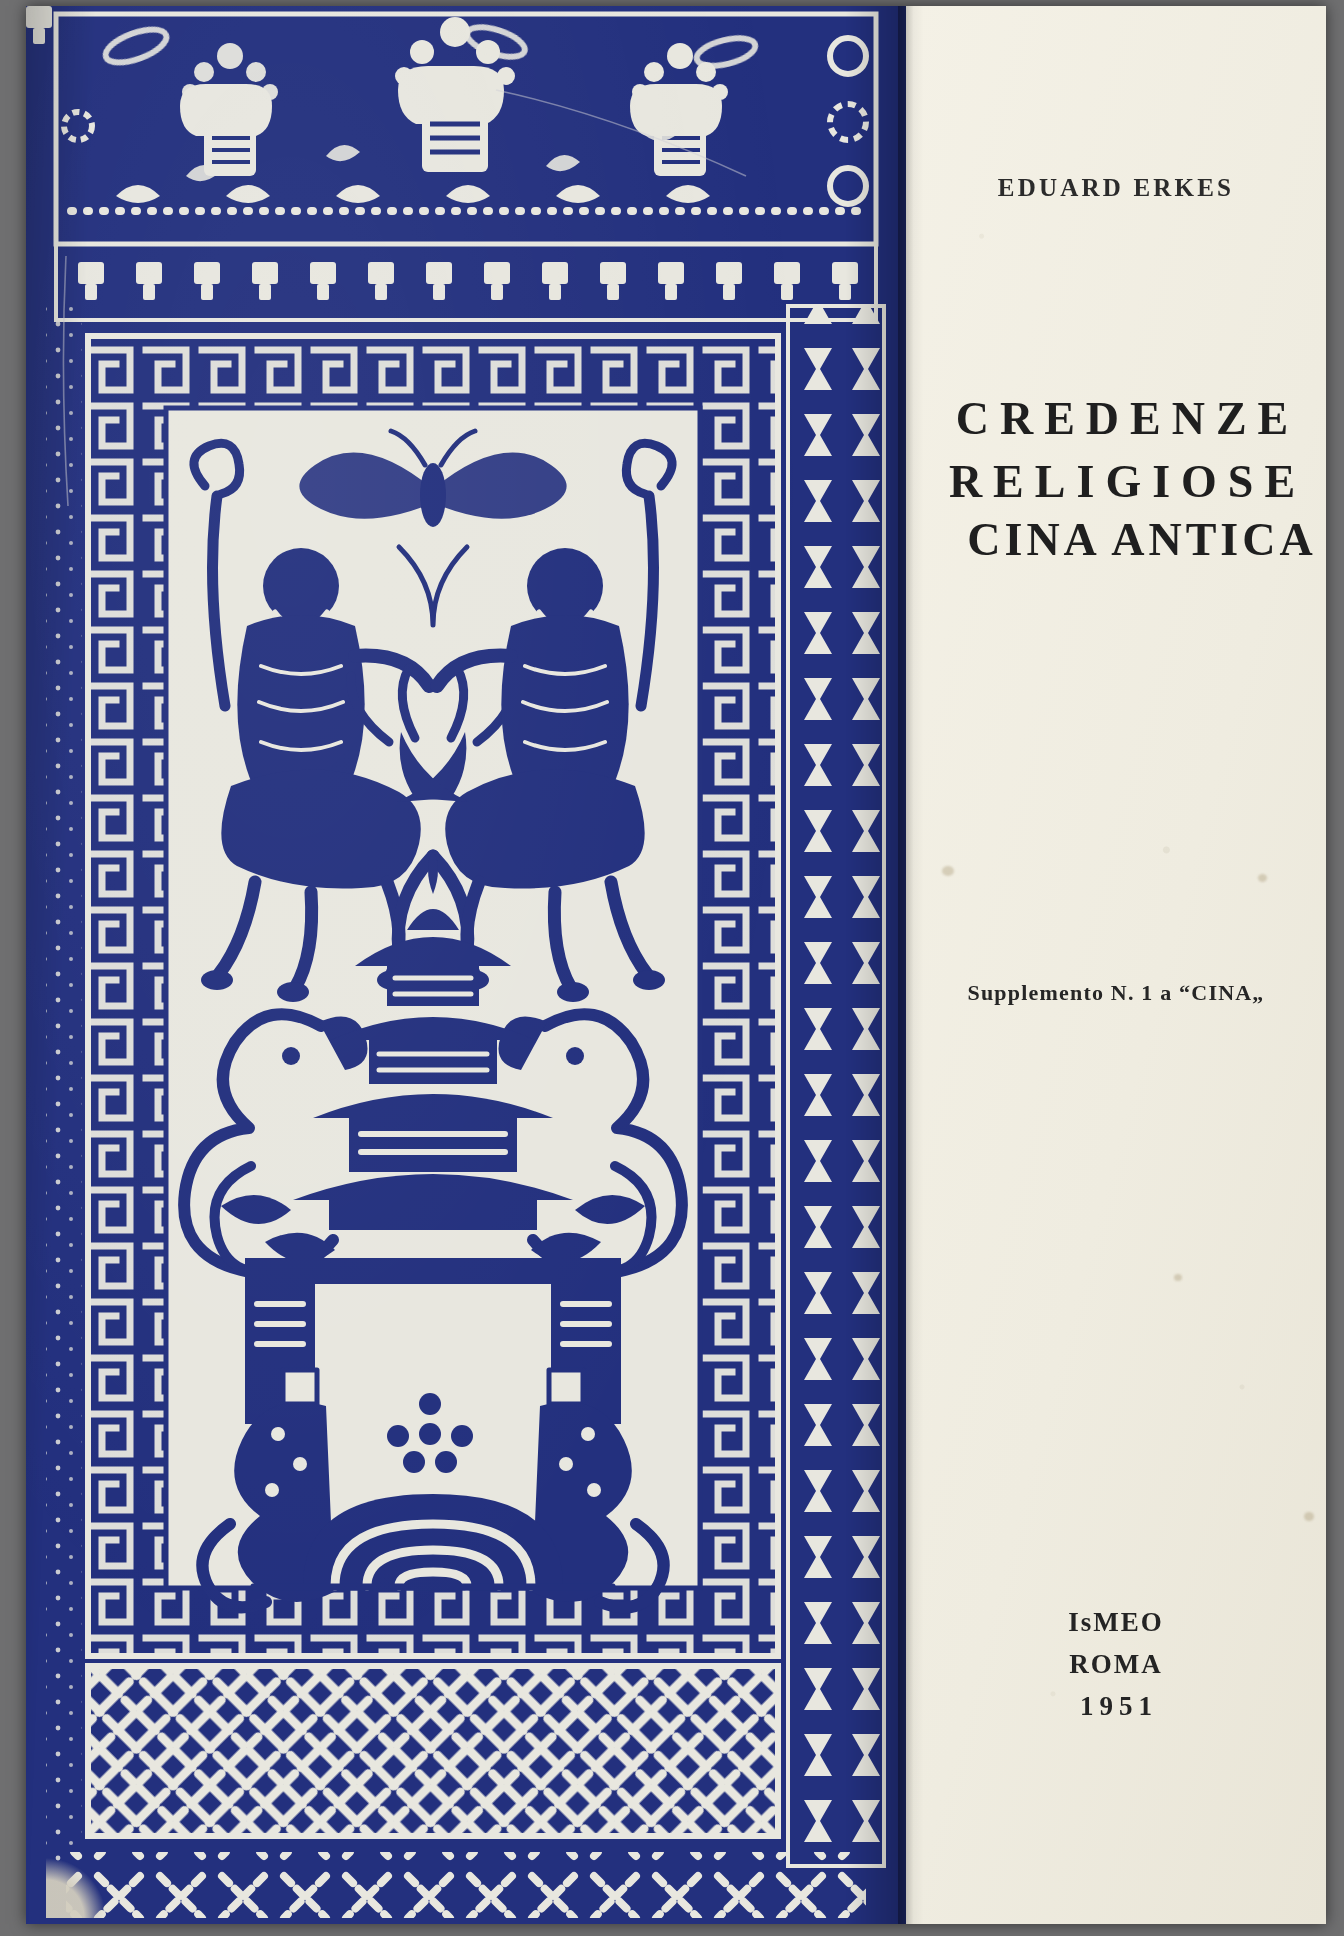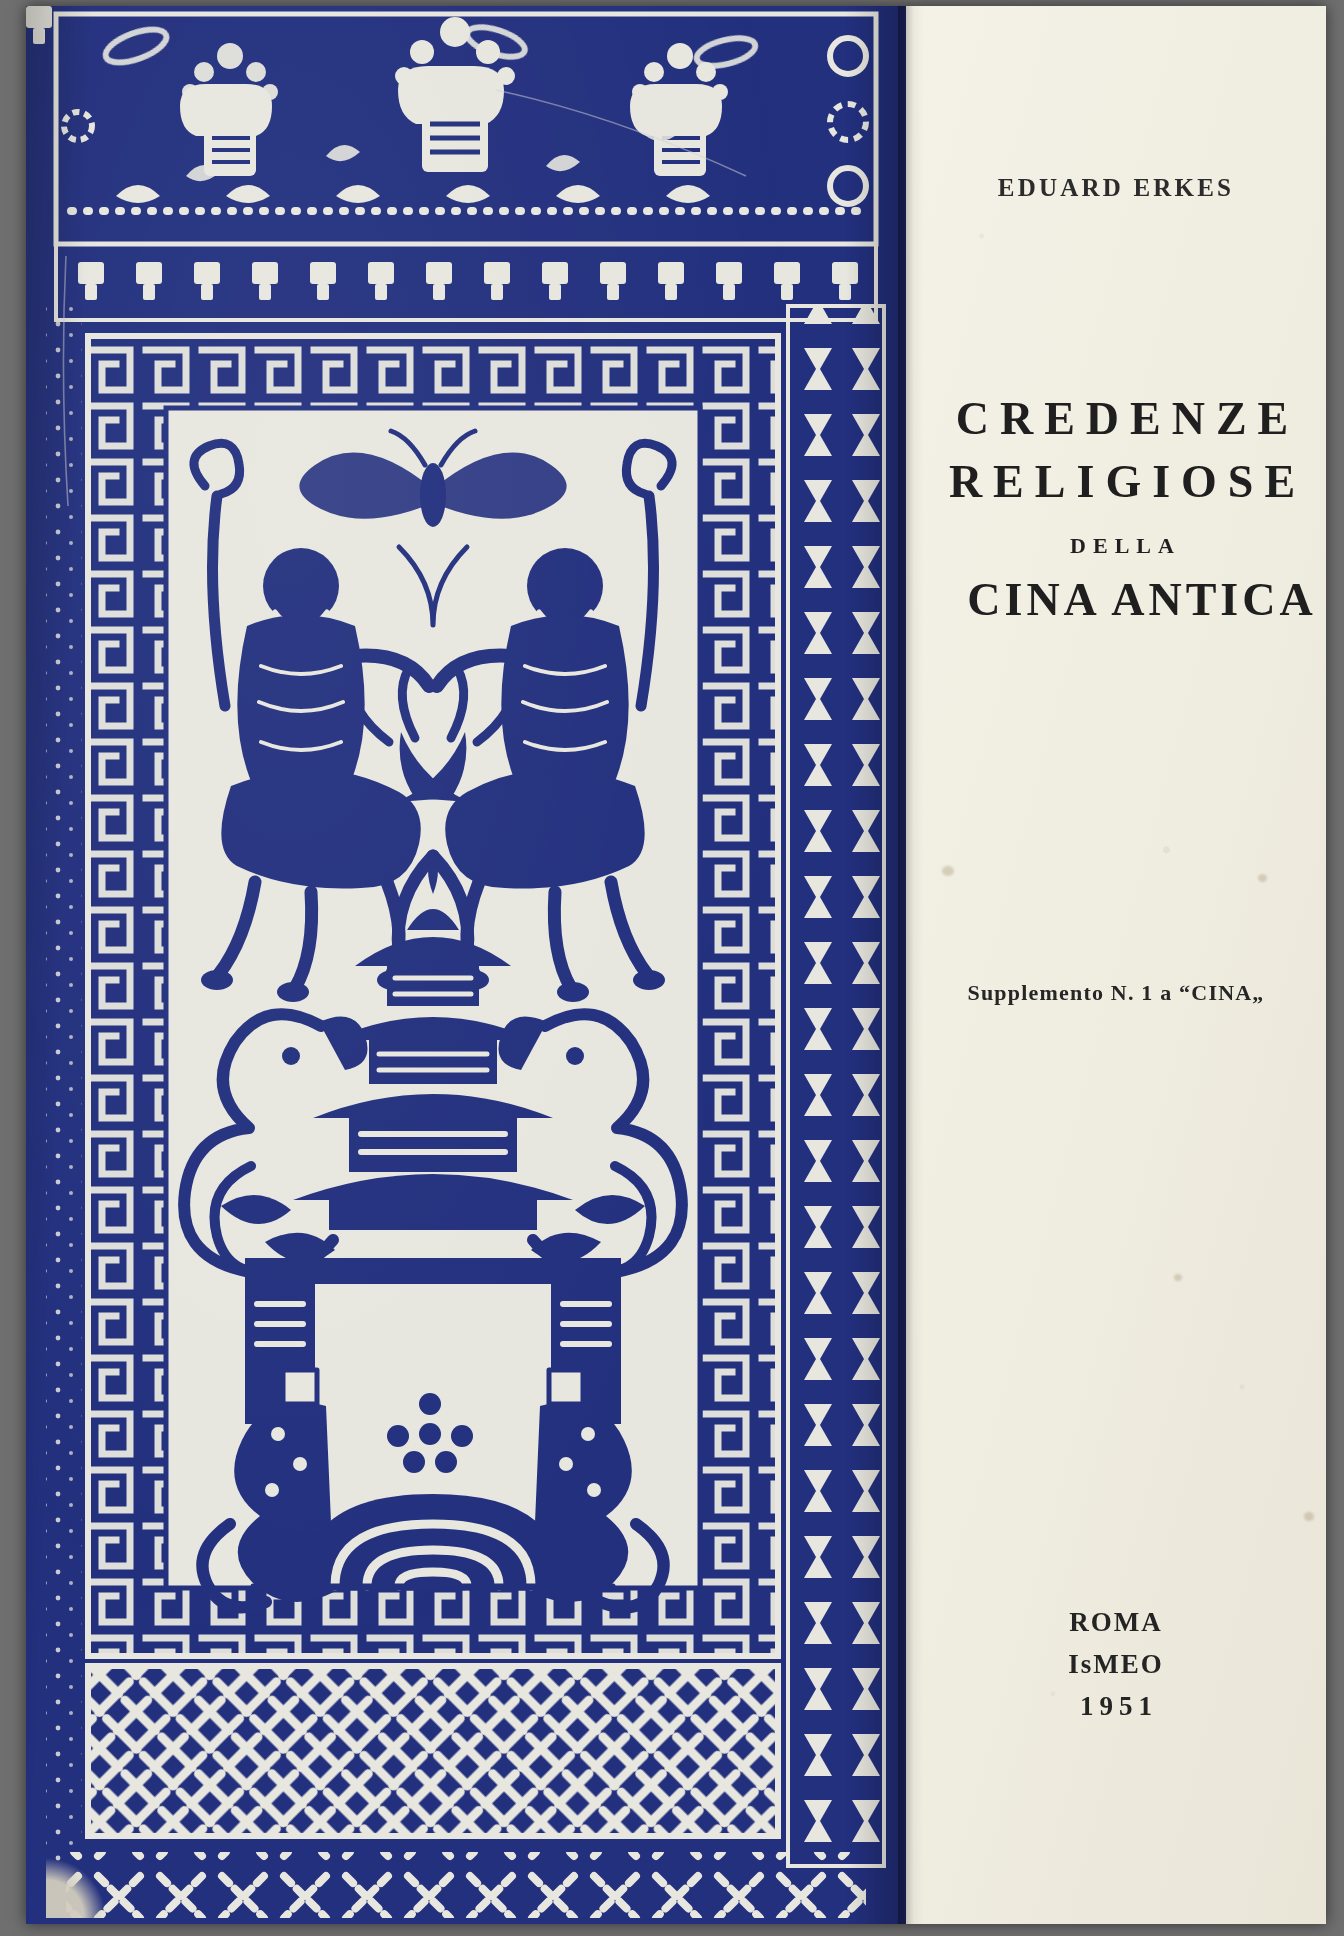--- a/index.html
+++ b/index.html
@@ -520,29 +520,28 @@
       <div class="spot" style="left:36px; top:860px; width:12px; height:10px;"></div>
       <div class="spot" style="left:352px; top:868px; width:9px; height:8px;"></div>
       <div class="spot" style="left:268px; top:1268px; width:8px; height:7px;"></div>
       <div class="spot" style="left:398px; top:1506px; width:10px; height:9px;"></div>
 
       <div class="author">EDUARD ERKES</div>
 
       <div class="title-block">
         <div class="title-l1">CREDENZE</div>
         <div class="title-l2">RELIGIOSE</div>
-        <div class="title-della">DELLA</div>
         <div class="title-l3">CINA ANTICA</div>
       </div>
 
       <div class="supplement">Supplemento N. 1 a “CINA„</div>
 
       <div class="imprint">
+        <div>IsMEO</div>
         <div>ROMA</div>
-        <div>IsMEO</div>
         <div class="year">1951</div>
       </div>
     </div>
 
     <div class="gutter"></div>
     <div class="corner-wear"></div>
   </div>
 </div>
 
 </body></html>

